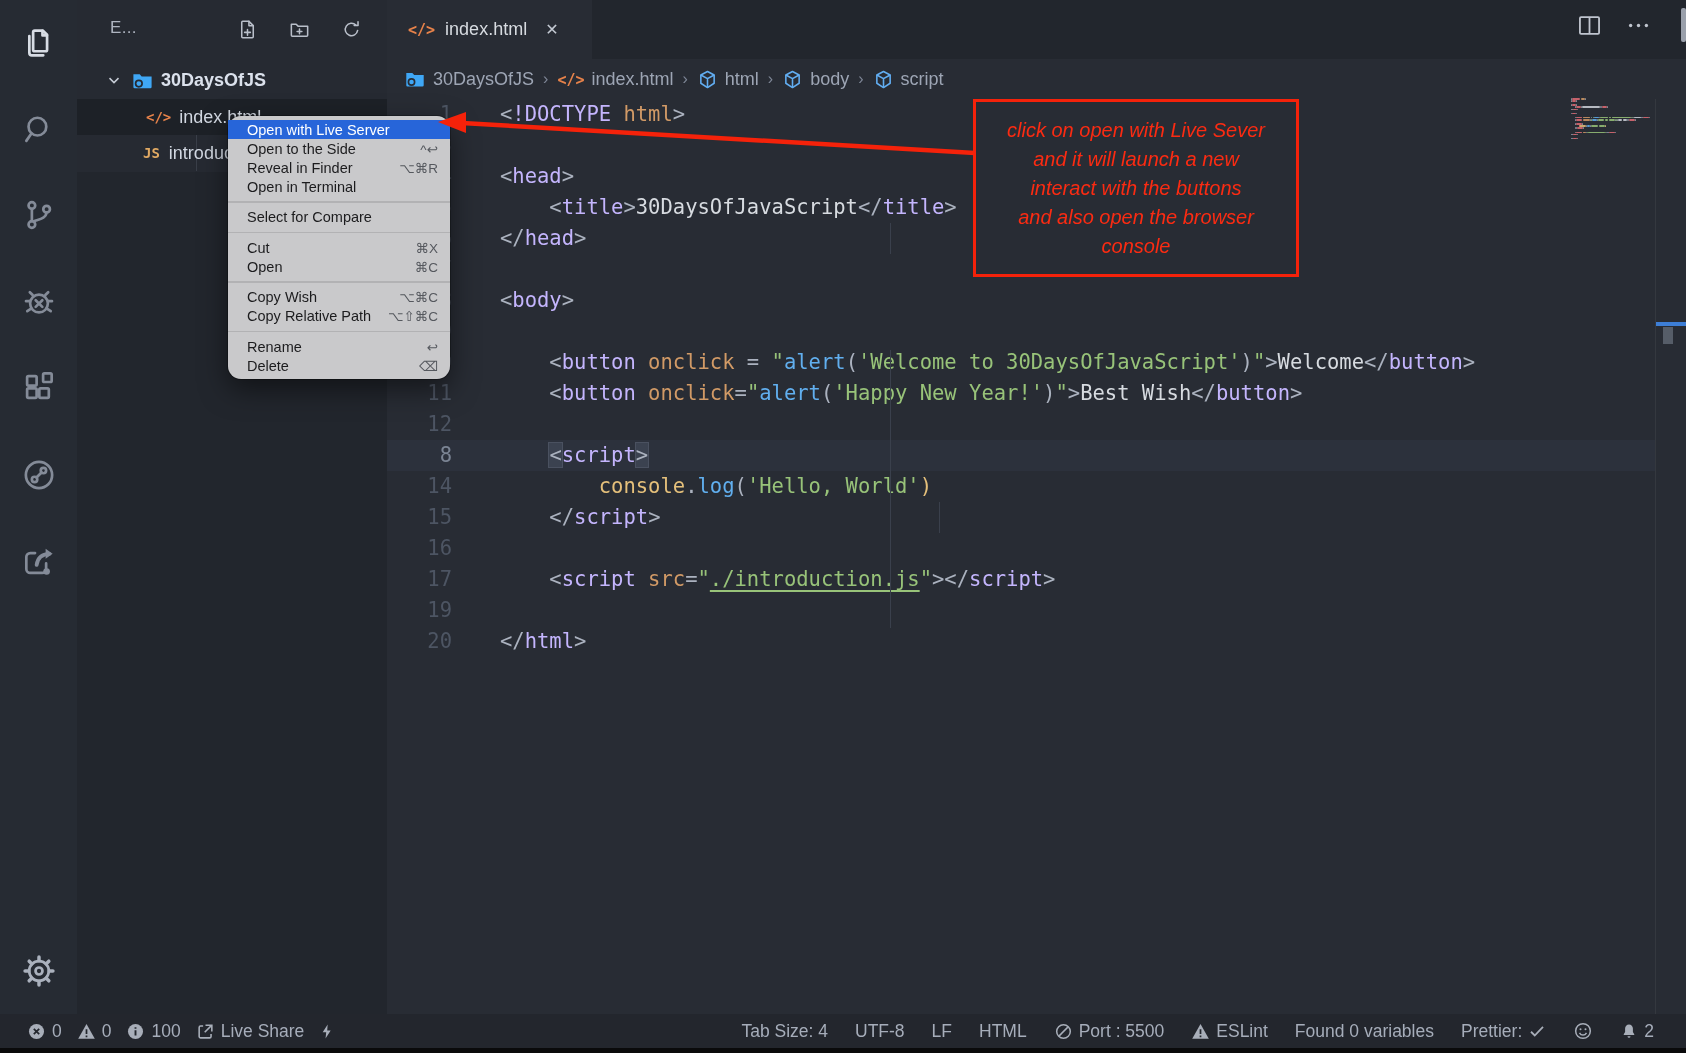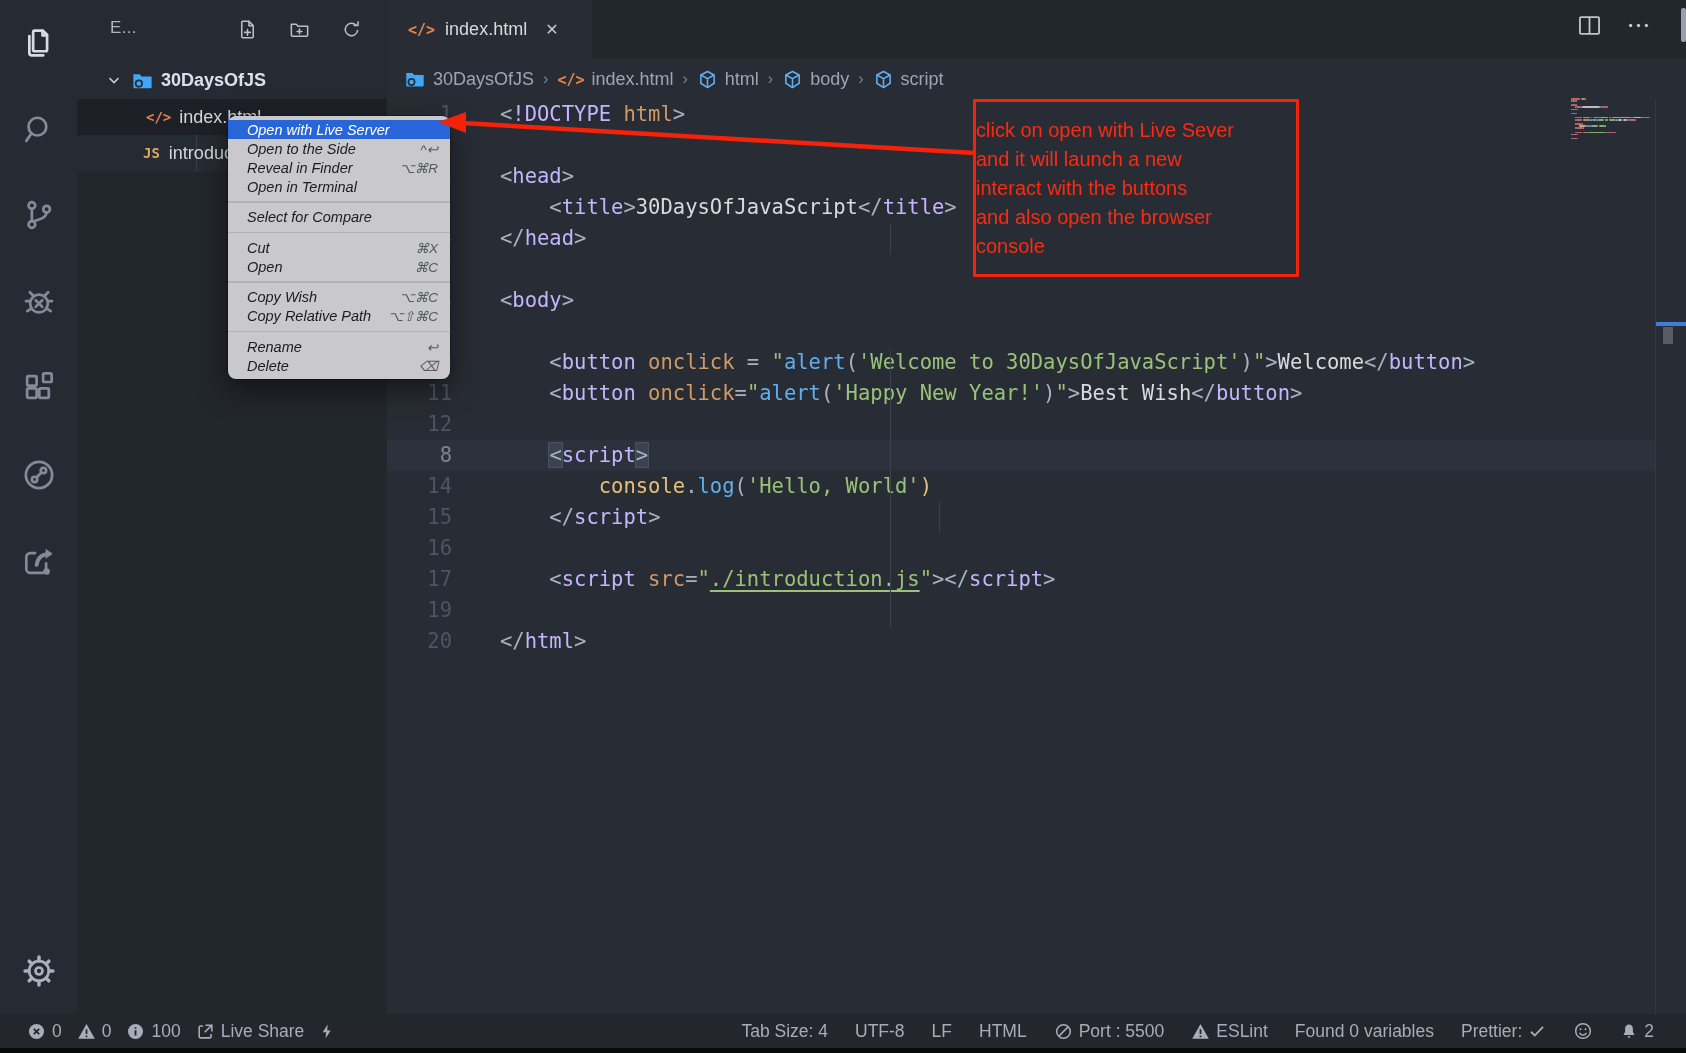--- a/index.html
+++ b/index.html
@@ -21,22 +21,22 @@
   .sb-action{position:absolute;top:16px;width:26px;height:26px;display:flex;align-items:center;justify-content:center;cursor:pointer;}
   .sb-action svg{stroke:#b9bfca;fill:none;stroke-width:1.6;stroke-linecap:round;stroke-linejoin:round;}
   .tree-row{position:absolute;left:0;width:310px;height:36px;display:flex;align-items:center;cursor:pointer;color:#d2d8e2;font-size:18px;}
   #row-root{top:62px;font-weight:600;color:#dbe1ec;}
   #row-file1{top:99px;background:#1d2127;}
   #row-file2{top:135px;}
   #indent-guide-tree{left:119px;top:99px;width:1px;height:72px;background:#3a3f49;}
   .file-glyph{font-family:"DejaVu Sans Mono",monospace;font-weight:bold;font-size:14px;}
 
   
-  #context-menu{left:228px;top:116px;width:222px;background:#c9c9cb;border-radius:8px;
-     box-shadow:0 10px 28px rgba(0,0,0,.5),0 0 0 1px rgba(0,0,0,.25);padding:4px 0;z-index:50;font-style:italic;}
+  #context-menu{left:228px;top:116px;width:222px;background:#c9c9cb;border-radius:13px;
+     box-shadow:0 10px 28px rgba(0,0,0,.5),0 0 0 1px rgba(0,0,0,.25);padding:4px 0;z-index:50;}
   .menu-item{height:19px;display:flex;align-items:center;justify-content:space-between;
      padding:0 12px 0 19px;font-size:14.5px;color:#1c1c1e;cursor:pointer;white-space:nowrap;}
   .menu-item .shortcut{color:#55585e;font-size:13.5px;}
   .menu-item.highlight{background:#2765d9;color:#fff;}
   .menu-sep{height:1.5px;background:#b2b2b4;margin:5px 0;}
 
   
   #tabbar{left:387px;top:0;width:1299px;height:59px;background:#22262d;}
   #tab-active{left:387px;top:0;width:205px;height:59px;background:#282c34;display:flex;align-items:center;cursor:pointer;}
   #tab-active .tab-label{color:#d7dbe0;font-size:18px;margin-left:10px;}
@@ -65,21 +65,21 @@
   #minimap{left:1571px;top:98px;width:80px;height:46px;}
   .mm-bar{position:absolute;height:1.6px;border-radius:1px;opacity:.85;}
   #ov-border{left:1655px;top:99px;width:1px;height:915px;background:rgba(255,255,255,.06);}
   #ov-blue{left:1656px;top:322px;width:30px;height:4px;background:#3d7ed6;}
   #ov-thumb{left:1663px;top:327px;width:10px;height:17px;background:#565d68;cursor:pointer;}
   #corner-sliver{left:1681px;top:8px;width:5px;height:34px;background:#9aa0ab;border-radius:2px;}
 
   
   #annotation-box{left:973px;top:99px;width:326px;height:178px;border:3px solid #f5220a;
      box-sizing:border-box;z-index:40;display:flex;flex-direction:column;justify-content:center;}
-  #annotation-box div{color:#fb2b12;font-size:20px;line-height:29px;text-align:left;}
+  #annotation-box div{color:#fb2b12;font-size:20px;line-height:29px;text-align:center;font-style:italic;}
   #arrow-svg{left:420px;top:105px;z-index:60;pointer-events:none;}
 
   
   #statusbar{left:0;top:1014px;width:1686px;height:34px;background:#23262d;display:flex;align-items:center;
      justify-content:space-between;color:#a6adba;font-size:17.5px;}
   #sb-left{display:flex;align-items:center;gap:15px;padding-left:27px;}
   #sb-right{display:flex;align-items:center;gap:27px;padding-right:32px;}
   .sb-item{display:flex;align-items:center;gap:6px;cursor:pointer;white-space:nowrap;}
   .sb-item svg{flex:none;}
   #bottom-strip{left:0;top:1048px;width:1686px;height:5px;background:#0a0a0b;}

